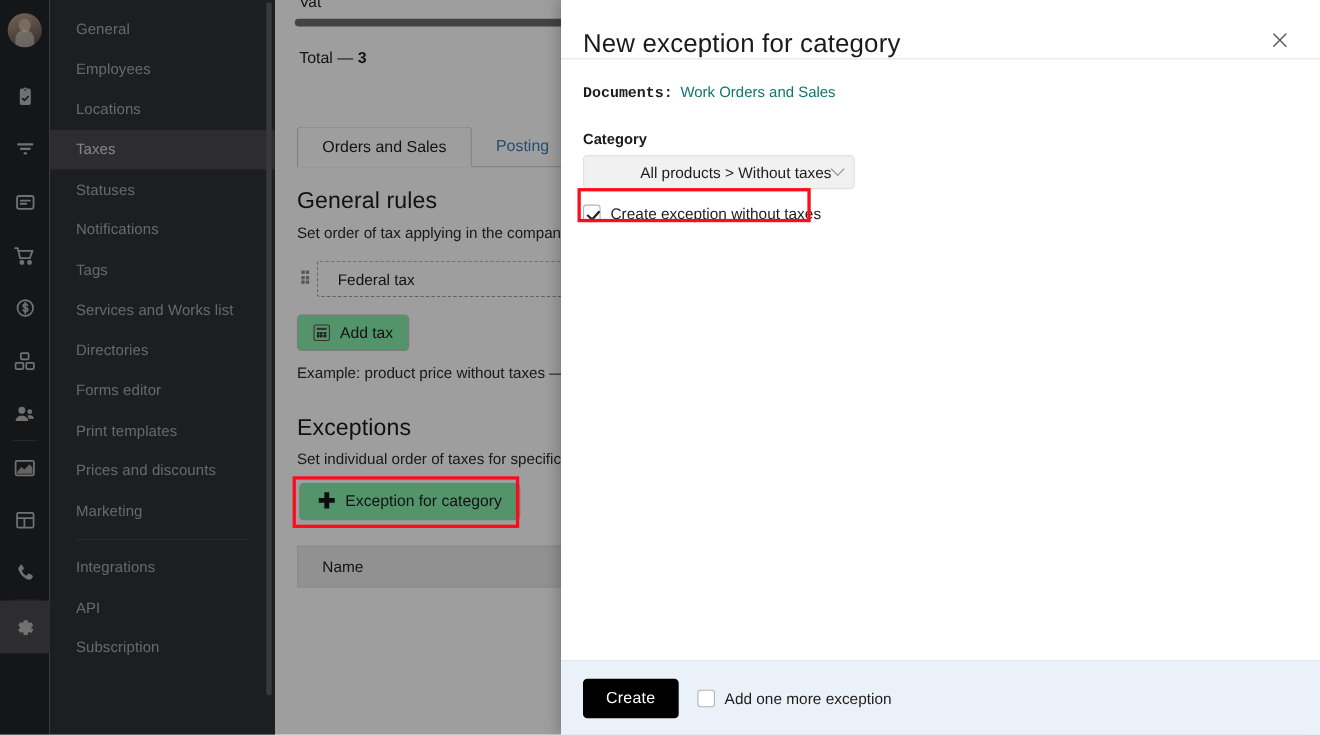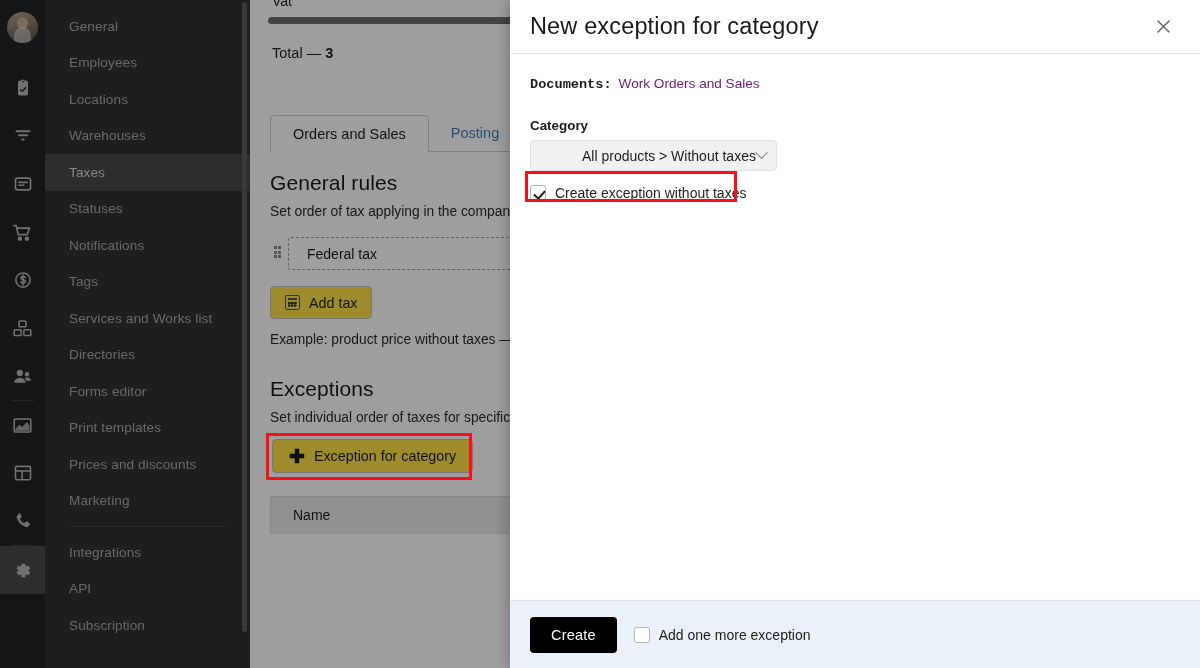--- a/index.html
+++ b/index.html
@@ -214,21 +214,21 @@
 
   .btn-outline {
     position: absolute;
     display: inline-flex;
     align-items: center;
     gap: 9px;
     height: 33px;
     padding: 0 14px;
     border: 1px solid #c4c4c4;
     border-radius: 4px;
-    background: #fde047;
+    background: #86efac;
     font-size: 14.3px;
     color: #1d1d1d;
     cursor: pointer;
     white-space: nowrap;
   }
   #add-tax-btn { left: 20px; top: 286px; }
   #exception-category-btn { left: 22px; top: 439px; height: 34px; padding: 0 16px; }
   #exception-plus-btn { left: 484px; top: 439px; height: 34px; padding: 0 13px; }
 
   .calc-icon {
@@ -310,21 +310,21 @@
     background: #ffffff;
     z-index: 4;
     display: flex;
     flex-direction: column;
     box-shadow: -3px 0 12px rgba(0,0,0,.22);
   }
   .modal-header {
     height: 54px;
     border-bottom: 1px solid #e3e3e3;
     display: flex;
-    align-items: center;
+    align-items: flex-end;
     padding: 0 20px 0 20px;
     flex: none;
   }
   .modal-title {
     font-size: 23.5px;
     color: #1a1a1a;
     font-weight: normal;
     letter-spacing: .15px;
     flex: 1;
   }
@@ -343,21 +343,21 @@
     position: relative;
     overflow: hidden;
   }
   .doc-row {
     font-size: 13.6px;
     color: #1d1d1d;
     margin-bottom: 26px;
     white-space: nowrap;
   }
   .doc-label { font-weight: bold; font-family: Liberation Mono, monospace; }
-  .doc-value { margin-left: 7px; color: #701a75; }
+  .doc-value { margin-left: 7px; color: #0f766e; }
 
   .field-label {
     font-size: 13.4px;
     font-weight: bold;
     color: #1a1a1a;
     margin-bottom: 7px;
   }
   .select-box {
     width: 247px;
     height: 31px;
@@ -582,21 +582,20 @@
         <path d="M20.3 13.6l-1.5-.9a6.9 6.9 0 0 0 0-1.4l1.5-.9a.7.7 0 0 0 .3-.9l-1.5-2.6a.7.7 0 0 0-.9-.3l-1.6.7a7 7 0 0 0-1.2-.7l-.2-1.7a.7.7 0 0 0-.7-.6h-3a.7.7 0 0 0-.7.6l-.2 1.7c-.4.2-.8.4-1.2.7l-1.6-.7a.7.7 0 0 0-.9.3L5.4 9.5a.7.7 0 0 0 .3.9l1.5.9a6.9 6.9 0 0 0 0 1.4l-1.5.9a.7.7 0 0 0-.3.9l1.5 2.6c.2.3.6.4.9.3l1.6-.7c.4.3.8.5 1.2.7l.2 1.7c0 .4.3.6.7.6h3c.4 0 .7-.2.7-.6l.2-1.7c.4-.2.8-.4 1.2-.7l1.6.7c.3.1.7 0 .9-.3l1.5-2.6a.7.7 0 0 0-.3-.9z"></path>
       </svg>
     </div>
   </div>
 
   <div class="menu-panel">
     <div class="menu-gap"></div>
     <div class="menu-item">General</div>
     <div class="menu-item">Employees</div>
     <div class="menu-item">Locations</div>
-    <div class="menu-item">Warehouses</div>
     <div class="menu-item active">Taxes</div>
     <div class="menu-item">Statuses</div>
     <div class="menu-item">Notifications</div>
     <div class="menu-item">Tags</div>
     <div class="menu-item">Services and Works list</div>
     <div class="menu-item">Directories</div>
     <div class="menu-item">Forms editor</div>
     <div class="menu-item">Print templates</div>
     <div class="menu-item">Prices and discounts</div>
     <div class="menu-item">Marketing</div>

